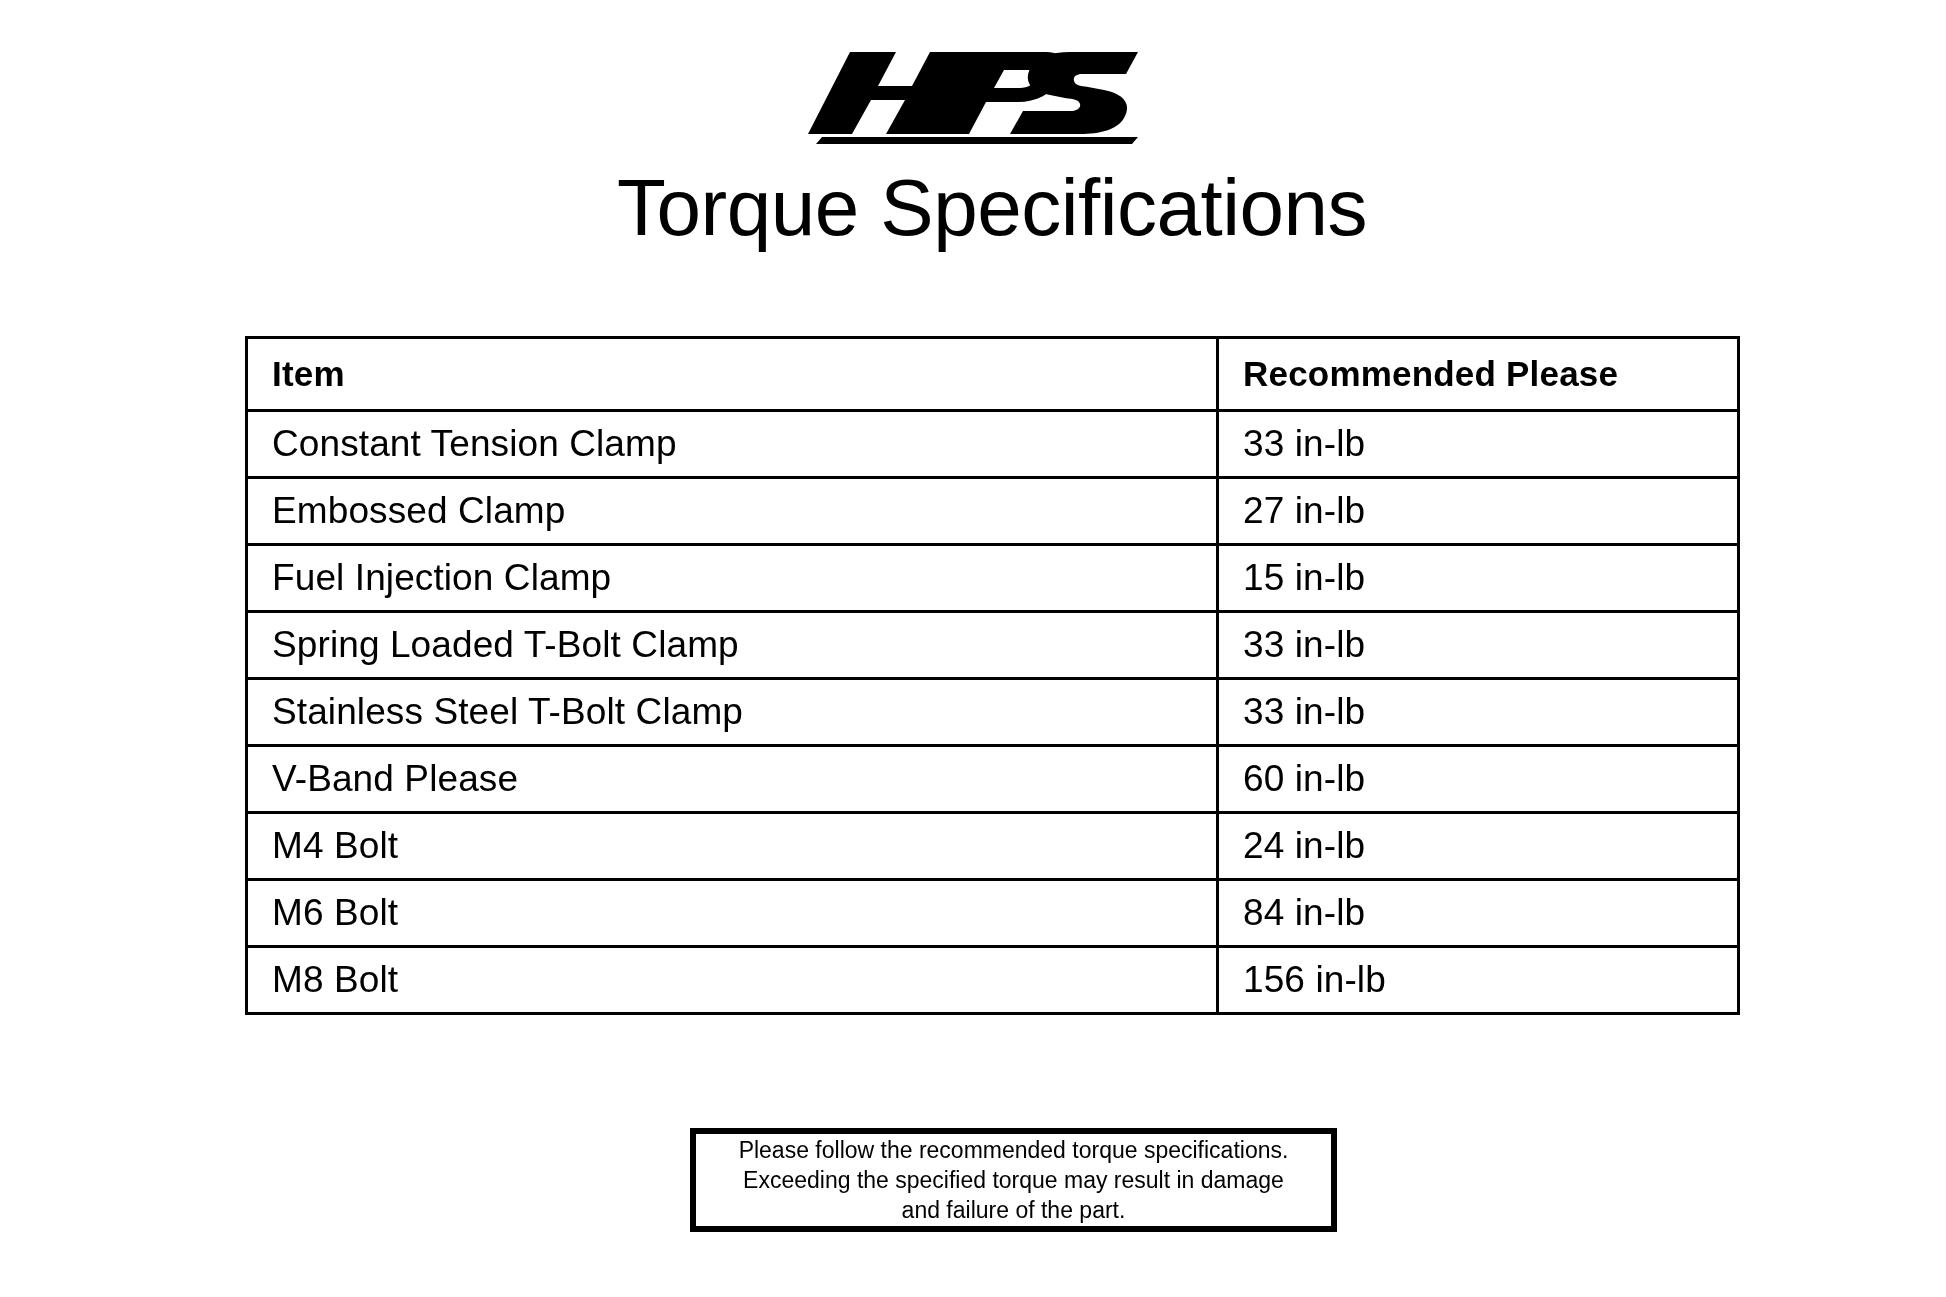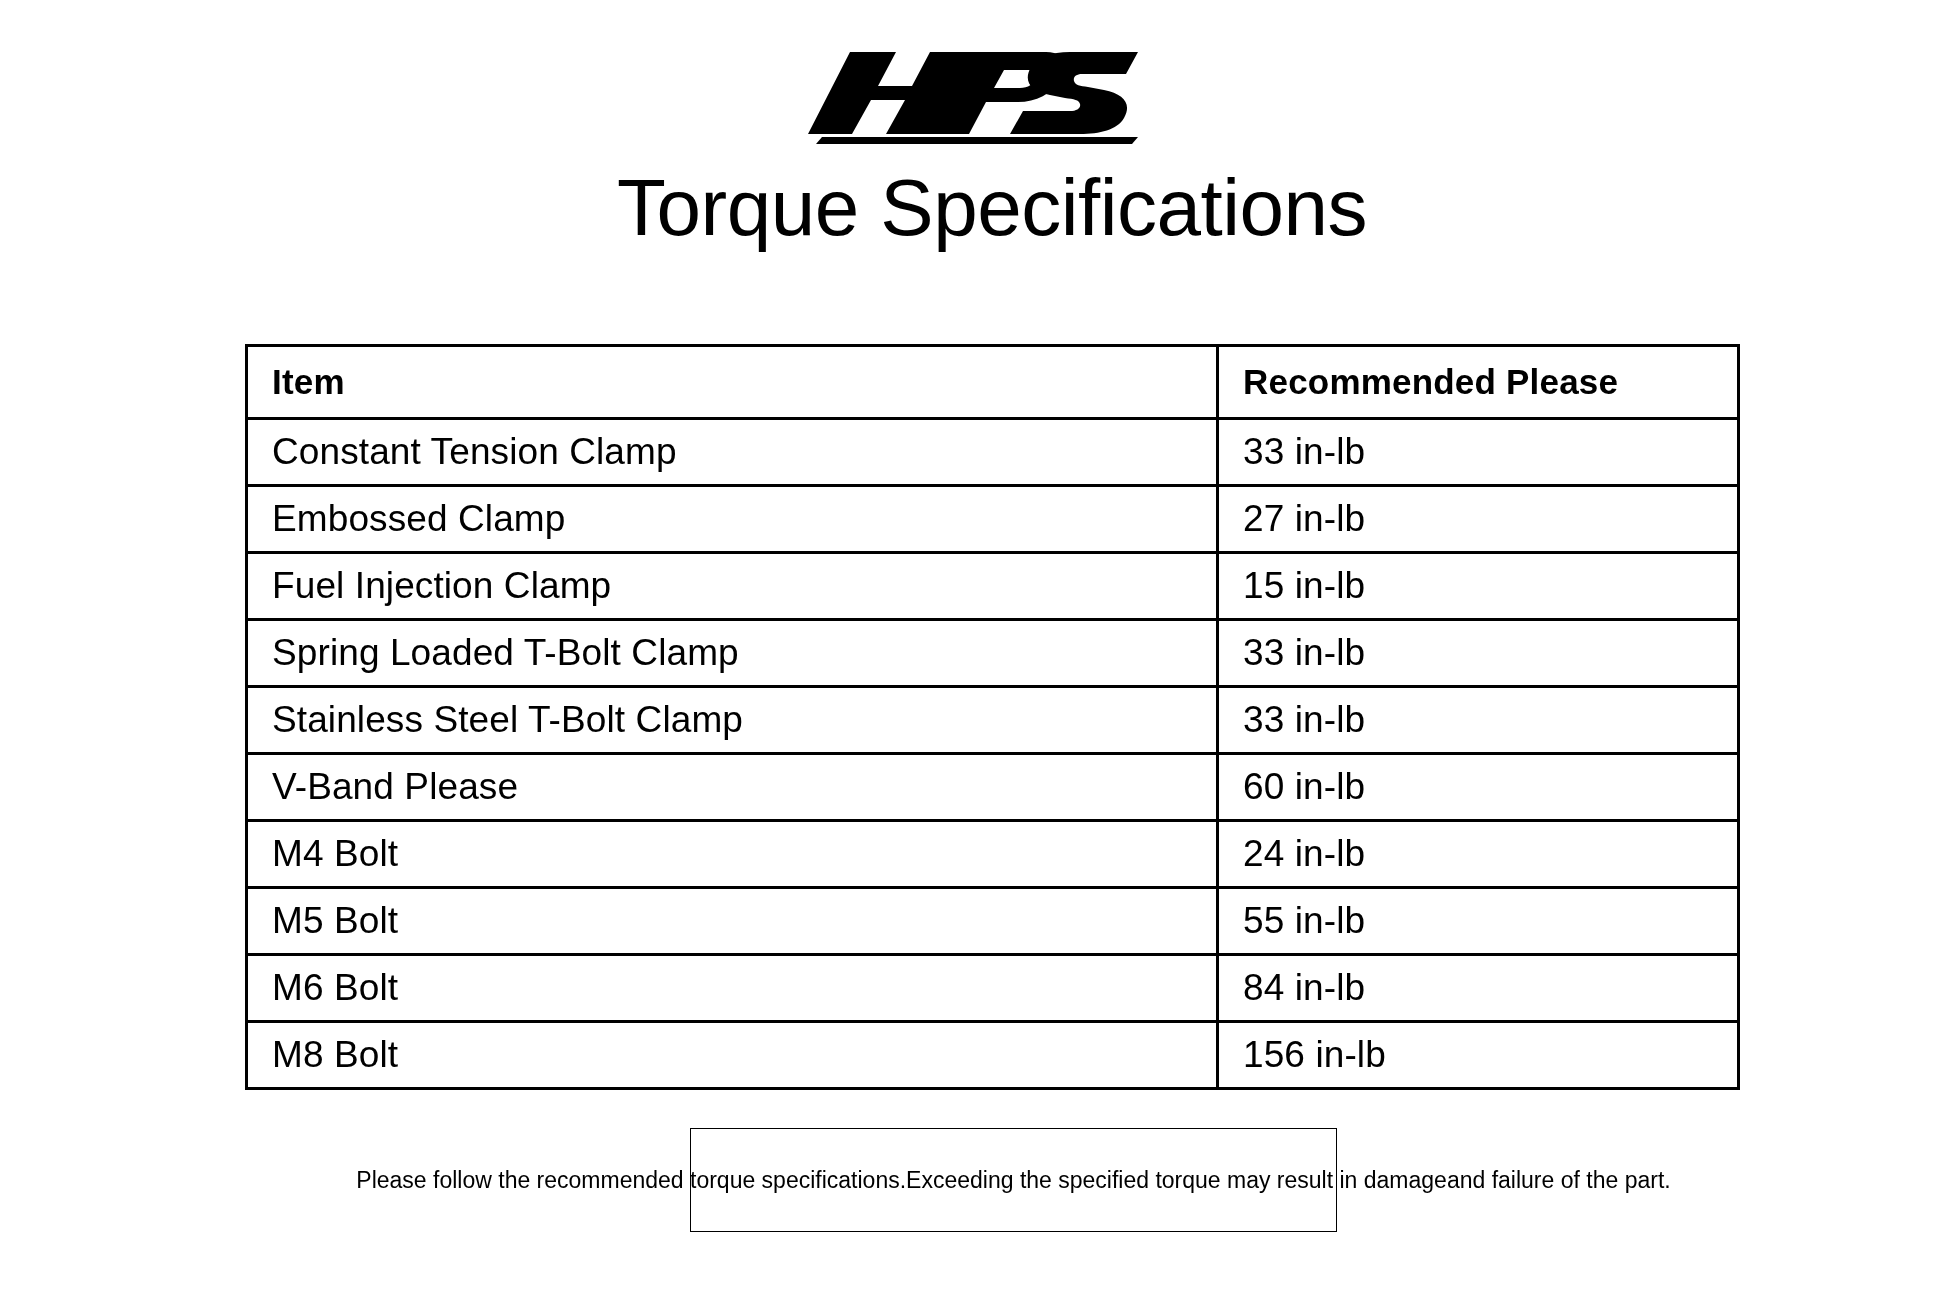--- a/index.html
+++ b/index.html
@@ -52,21 +52,20 @@
     white-space: nowrap;
     margin-left: 19px;
   }
 
   
   #torque-table-wrap {
     position: absolute;
     left: 245px;
     top: 336px;
     width: 1492px;
-    margin-top: 8px;
   }
   table.spec-table {
     border-collapse: collapse;
     width: 100%;
     table-layout: fixed;
   }
   table.spec-table col.col-item { width: 971px; }
   table.spec-table col.col-torque { width: 521px; }
 
   table.spec-table th,
@@ -90,23 +89,23 @@
   }
 
   
   #footer-note {
     position: absolute;
     left: 690px;
     top: 1128px;
     width: 647px;
     height: 104px;
     box-sizing: border-box;
-    border: 1px solid #000000;
+    border: 6px solid #000000;
     display: flex;
-    flex-direction: row;
+    flex-direction: column;
     align-items: center;
     justify-content: center;
     text-align: center;
   }
   #footer-note .note-line {
     font-size: 23px;
     line-height: 30px;
     font-weight: 400;
     white-space: nowrap;
   }
@@ -166,24 +165,20 @@
       </tr>
       <tr>
         <td>V-Band Please</td>
         <td>60 in-lb</td>
       </tr>
       <tr>
         <td>M4 Bolt</td>
         <td>24 in-lb</td>
       </tr>
       <tr>
-        <td>M5 Bolt</td>
-        <td>55 in-lb</td>
-      </tr>
-      <tr>
         <td>M6 Bolt</td>
         <td>84 in-lb</td>
       </tr>
       <tr>
         <td>M8 Bolt</td>
         <td>156 in-lb</td>
       </tr>
     </tbody>
   </table>
 </div>

